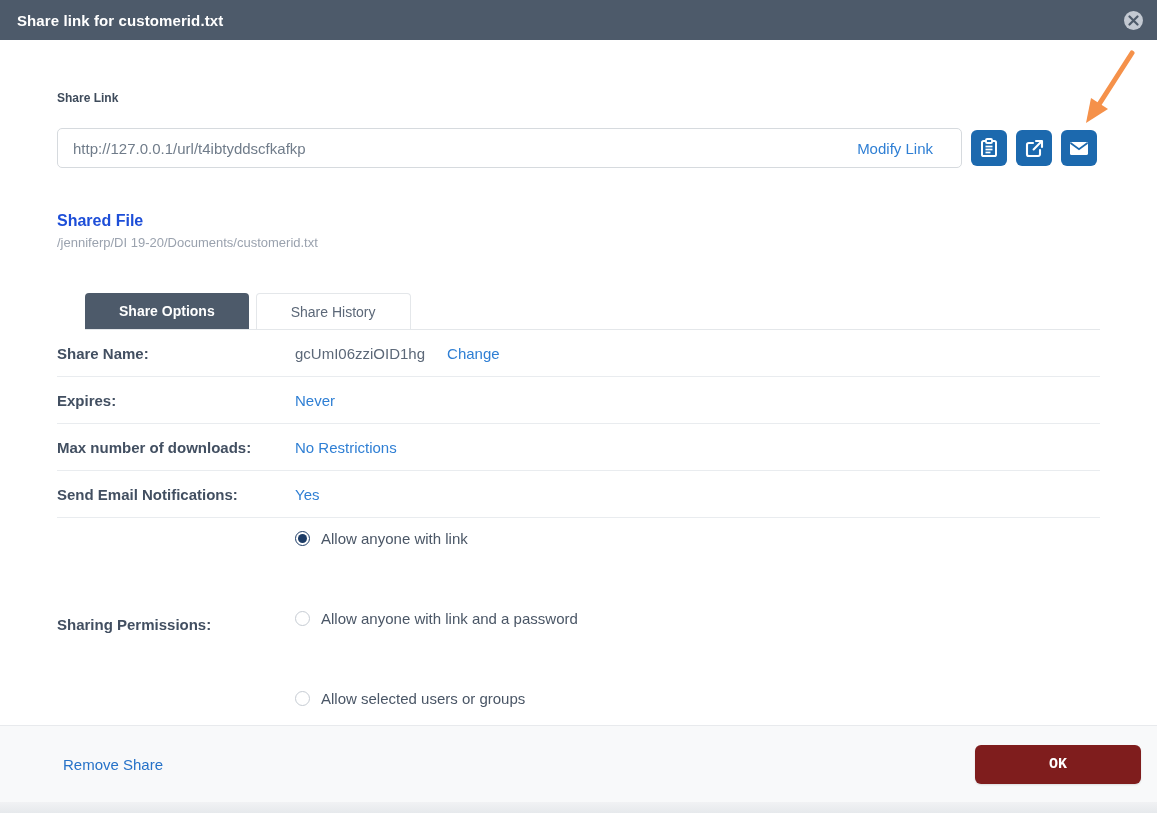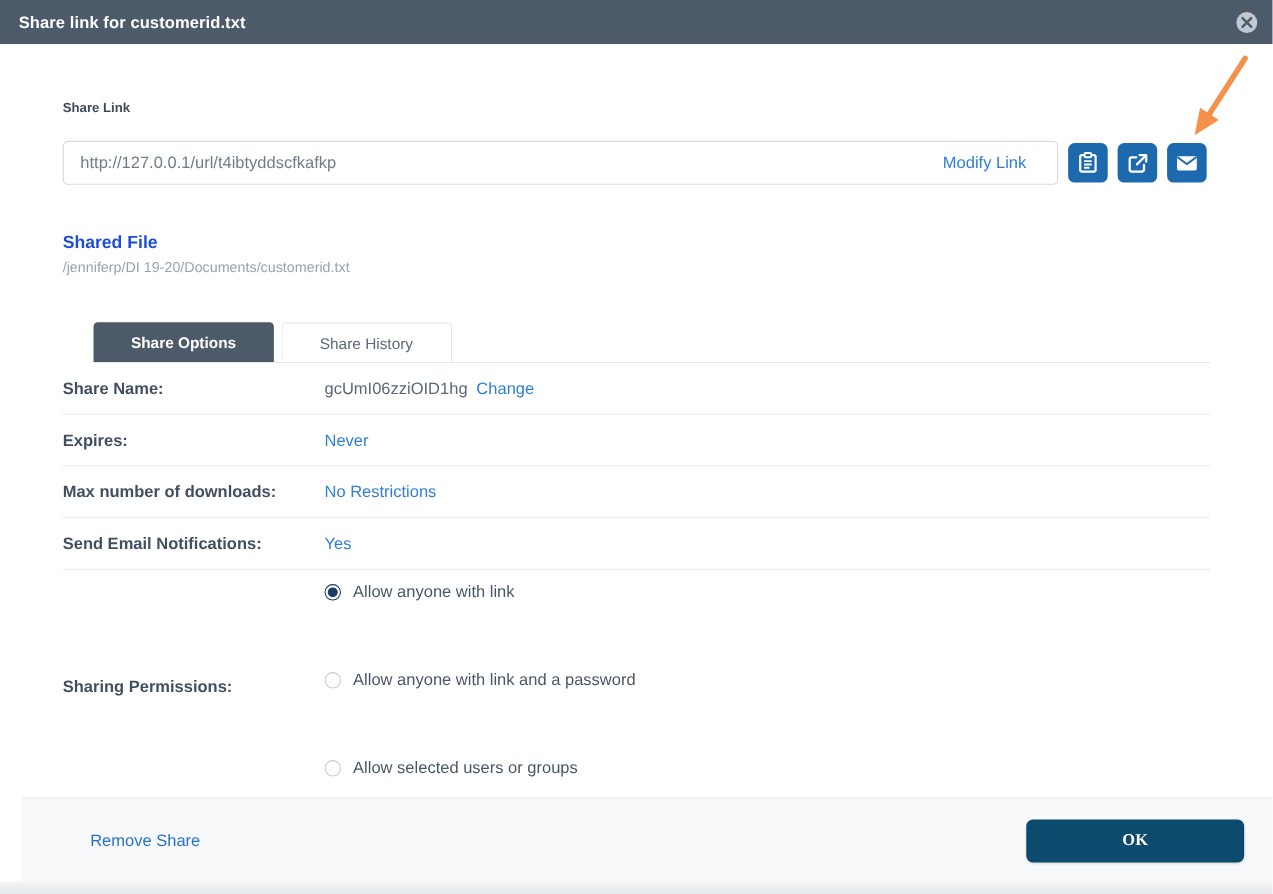--- a/index.html
+++ b/index.html
@@ -58,48 +58,48 @@
   .tab.inactive {
     background:#ffffff; color:#5c6878; border:1px solid #e4e7ea; border-bottom:none;
     margin-left:7px;
   }
 
   
   .opt-row { display:flex; border-bottom:1px solid #e9ecef; padding:15px 0 14px 0; align-items:baseline; }
   .opt-label { width:238px; flex:0 0 238px; font-size:15px; font-weight:700; color:#424f61; }
   .opt-value { font-size:15px; color:#2f7fd4; cursor:pointer; }
   .opt-value-static { font-size:15px; color:#5c6878; }
-  .opt-action { font-size:15px; color:#2f7fd4; margin-left:8px; cursor:pointer; }
+  .opt-action { font-size:15px; color:#2f7fd4; margin-left:22px; cursor:pointer; }
 
   .perm-row { display:flex; padding:12px 0 0 0; border-bottom:none; }
   .perm-label { width:238px; flex:0 0 238px; font-size:15px; font-weight:700; color:#424f61; align-self:center; padding-bottom:8px; }
   .radio-list { display:flex; flex-direction:column;gap:44px; }
   .radio-line { display:flex; align-items:center; margin-bottom:19px; cursor:pointer; }
   .radio-circle {
     width:15px; height:15px; border-radius:50%; border:1px solid #c6ccd3;
     background:#fff; margin-right:11px; flex:0 0 auto; position:relative;
   }
   .radio-circle.checked { border:1px solid #1d3c66; }
   .radio-circle.checked::after {
     content:""; position:absolute; left:2px; top:2px; width:9px; height:9px;
     border-radius:50%; background:#1d3c66;
   }
   .radio-text { font-size:15px; color:#4a5666; }
 
   
   .dlg-footer {
     position:absolute; left:0; right:0; top:725px; height:77px;
     background:#f8f9fa; border-top:1px solid #e8eaed;
-    display:flex; align-items:center; padding:0 26px 0 63px;margin-left:19px;
+    display:flex; align-items:center; padding:0 16px 0 63px;
   }
   .remove-share { font-size:15px; color:#2672c8; cursor:pointer; }
   .ok-btn {
-    margin-left:auto; width:198px; height:39px; background:#0c4a6e; color:#ffffff;
+    margin-left:auto; width:166px; height:39px; background:#7f1d1d; color:#ffffff;
     font-size:15px; font-weight:700; border:none; border-radius:6px; cursor:pointer;
-    font-family:Liberation Serif, serif; box-shadow:0 1px 2px rgba(0,0,0,0.12);
+    font-family:Liberation Mono, monospace; box-shadow:0 1px 2px rgba(0,0,0,0.12);
   }
   .bottom-strip {
     position:absolute; left:0; right:0; top:802px; height:11px;
     background:linear-gradient(#f1f2f4,#e6e9ec);
   }
 
   
   .annot-arrow { position:absolute; left:1070px; top:45px; pointer-events:none; }
 </style>
 </head>

